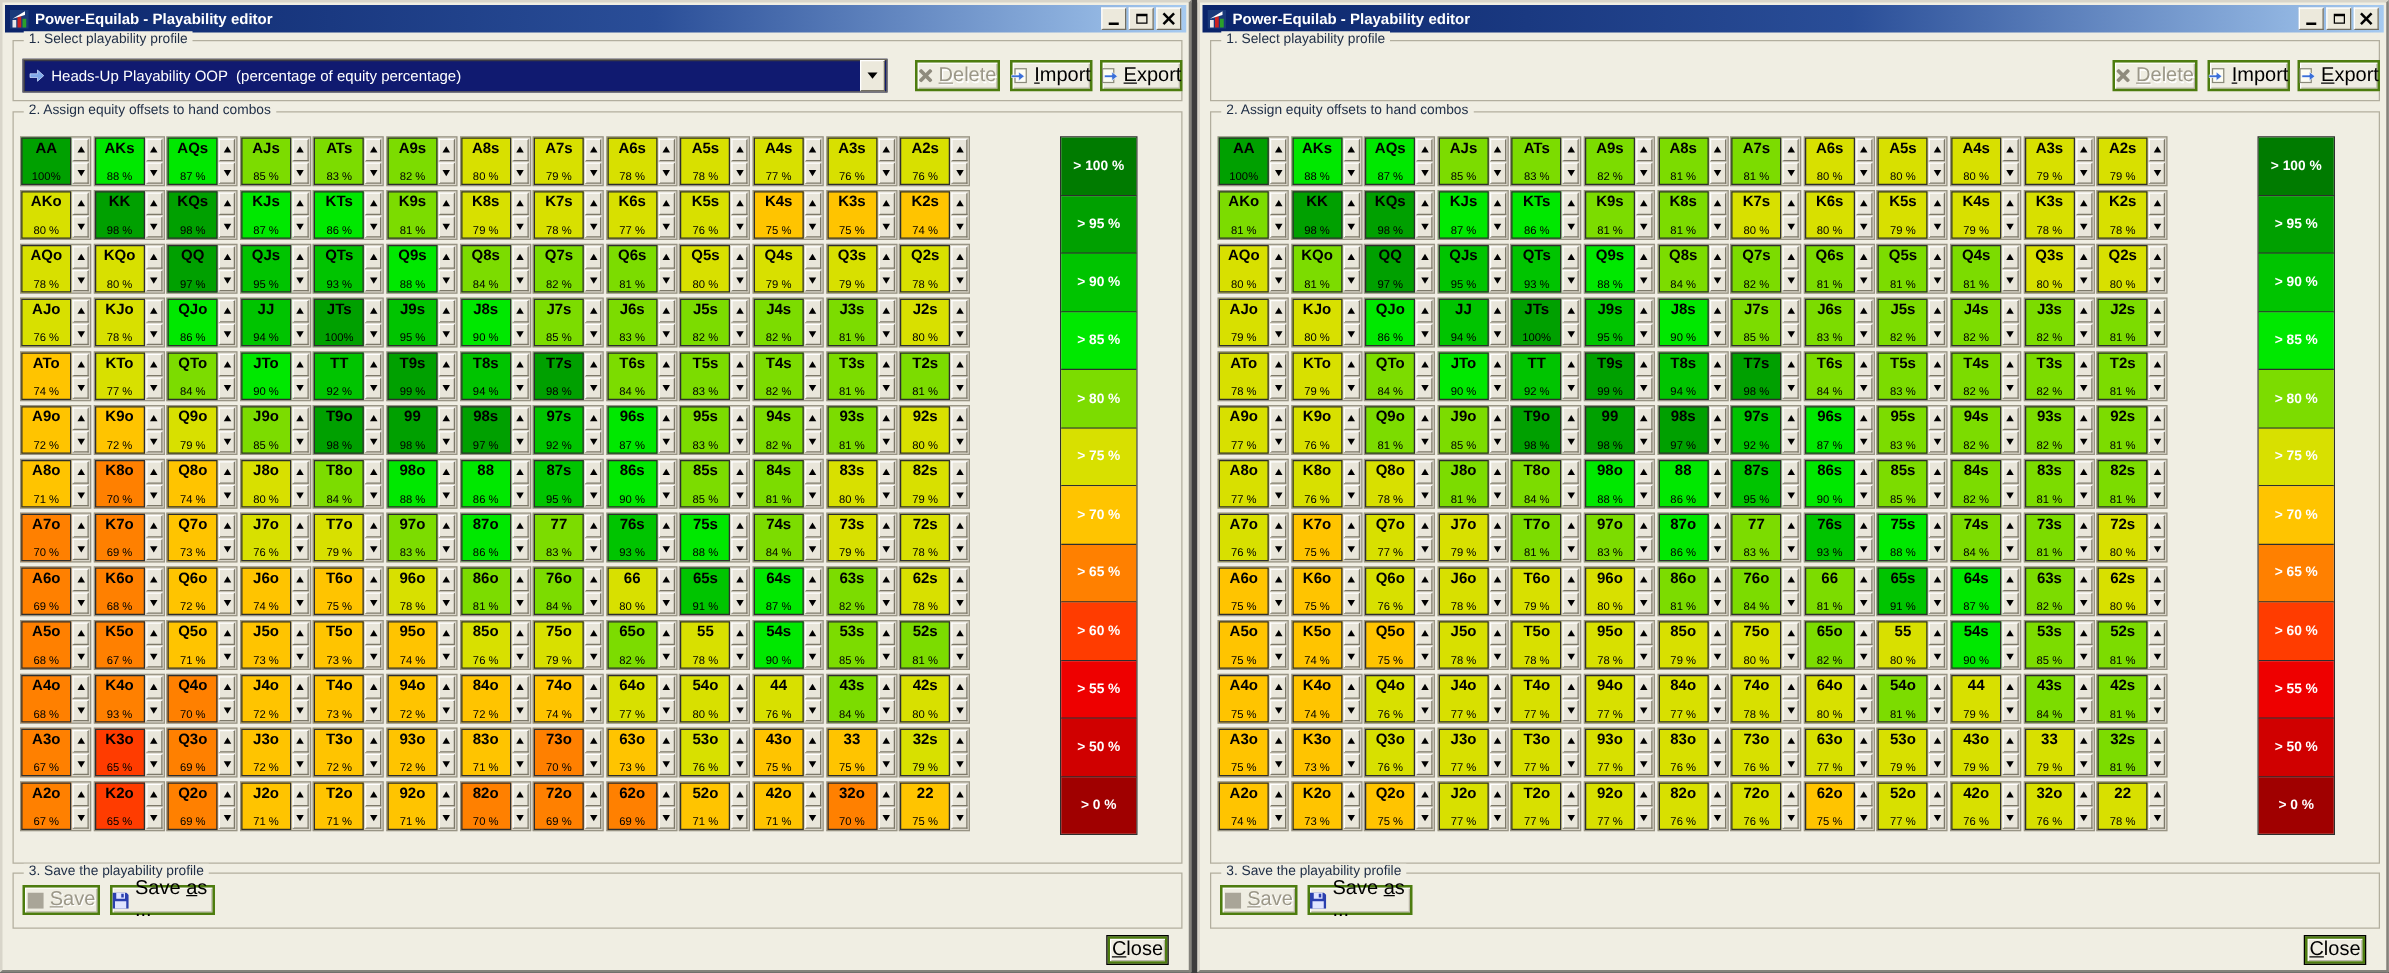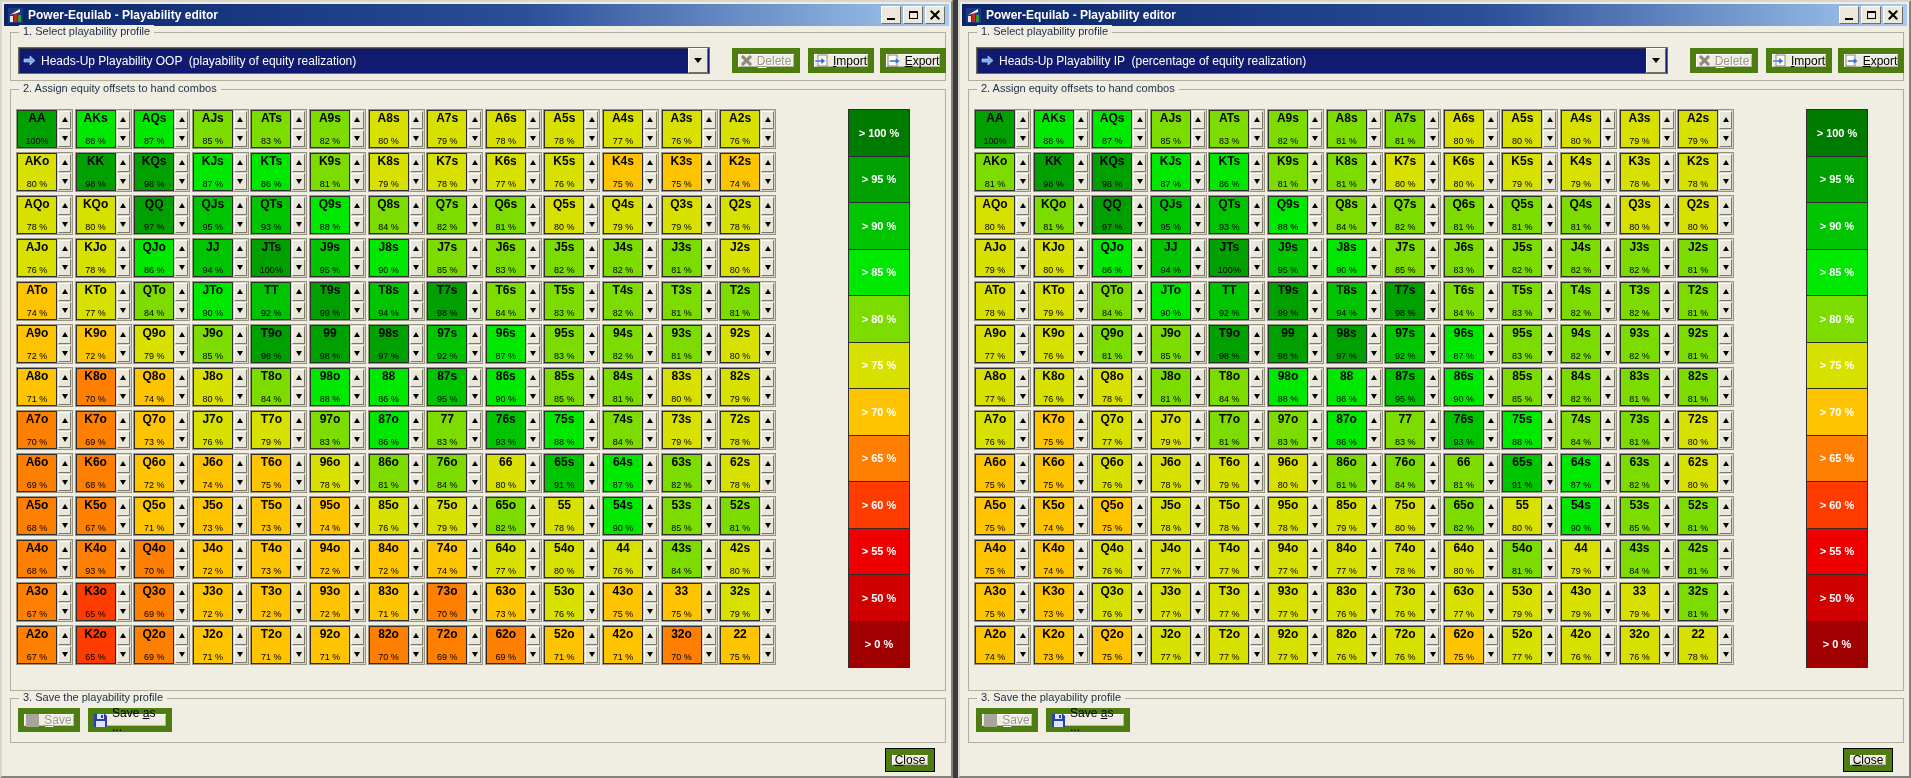--- a/index.html
+++ b/index.html
@@ -51,23 +51,23 @@
   .dd-icon{margin:0 5px 0 4px;display:flex;}
   .dd-arrowbtn{
     width:18px;height:23px;margin:1px;background:#ECE9DC;
     border:1px solid #fff;border-right-color:#716d60;border-bottom-color:#716d60;
     display:flex;align-items:center;justify-content:center;
   }
   .tri-down-b{width:0;height:0;border-left:4px solid transparent;border-right:4px solid transparent;border-top:5px solid #000;}
   
   .btn{
     position:absolute;height:25px;background:#EFEDE2;
-    border:6px solid #4d7c0f;box-shadow:inset 1px 1px 0 #fff,inset -1px -1px 0 #b9b5a7;
+    border:2px solid #4d7c0f;box-shadow:inset 1px 1px 0 #fff,inset -1px -1px 0 #b9b5a7;
     display:flex;align-items:center;justify-content:center;gap:5px;
-    font-size:12px;color:#000;box-sizing:border-box;
+    font-size:16px;color:#000;box-sizing:border-box;
   }
   .btn u{text-decoration:underline;}
   .btn.disabled{color:#9b9788;text-shadow:1px 1px 0 #fff;}
   .btn-delete{left:730px;top:46px;width:68px;}
   .btn-import{left:806px;top:46px;width:66px;}
   .btn-export{left:878px;top:46px;width:66px;}
   .btn-save{left:16px;top:706px;width:62px;height:24px;}
   .btn-saveas{left:86px;top:706px;width:84px;height:24px;}
   .btn-close{left:884px;top:747px;width:48px;height:22px;outline:1px solid #000;}
   .xicon{position:relative;width:11px;height:11px;flex:0 0 auto;}
@@ -140,21 +140,21 @@
 
   <div class="groupbox gb1">
     <span class="gb-label">1. Select playability profile</span>
   </div>
   <div class="dropdown">
     <span class="dd-icon">
       <svg width="13" height="11" viewBox="0 0 13 11">
           <path d="M1 4 H7 V1 L12 5.5 L7 10 V7 H1 Z" fill="#7FA8E8" stroke="#cfe0ff" stroke-width="0.6"></path>
         </svg>
     </span>
-    <span class="dd-text">Heads-Up Playability OOP  (playability of equity realization)</span>
+    <span class="dd-text">Heads-Up Playability OOP  (percentage of equity percentage)</span>
     <span class="dd-arrowbtn">
         <span class="tri-down-b"></span>
       </span>
   </div>
   <div class="btn btn-delete disabled">
     <span class="xicon"></span>
       <span><u>D</u>elete</span>
   </div>
   <div class="btn btn-import">
     <span>
@@ -2609,31 +2609,20 @@
         </span>
       <span class="winbtn">
           <span class="g-x"></span>
         </span>
     </span>
   </div>
 
   <div class="groupbox gb1">
     <span class="gb-label">1. Select playability profile</span>
   </div>
-  <div class="dropdown">
-    <span class="dd-icon">
-      <svg width="13" height="11" viewBox="0 0 13 11">
-          <path d="M1 4 H7 V1 L12 5.5 L7 10 V7 H1 Z" fill="#7FA8E8" stroke="#cfe0ff" stroke-width="0.6"></path>
-        </svg>
-    </span>
-    <span class="dd-text">Heads-Up Playability IP  (percentage of equity realization)</span>
-    <span class="dd-arrowbtn">
-        <span class="tri-down-b"></span>
-      </span>
-  </div>
   <div class="btn btn-delete disabled">
     <span class="xicon"></span>
       <span><u>D</u>elete</span>
   </div>
   <div class="btn btn-import">
     <span>
         <svg width="13" height="13" viewBox="0 0 13 13">
           <rect x="3" y="1" width="9" height="11" fill="#fdfdf3" stroke="#8a8a7a"></rect>
           <path d="M0 6 H6 V3.5 L10.5 7 L6 10.5 V8 H0 Z" fill="#3a6fd8" stroke="#ffffff" stroke-width="0.5"></path>
         </svg>

